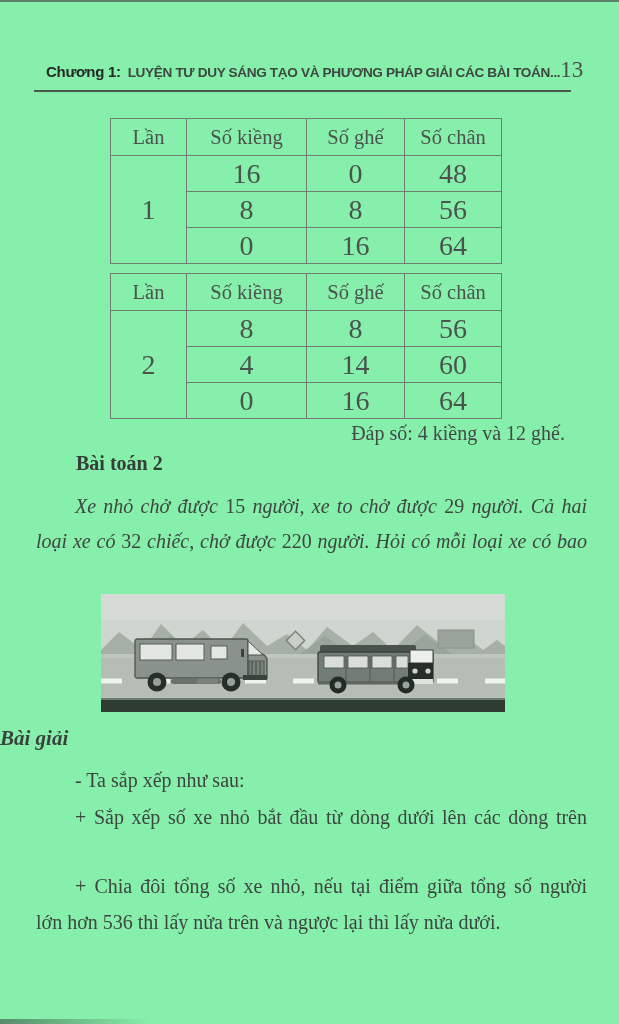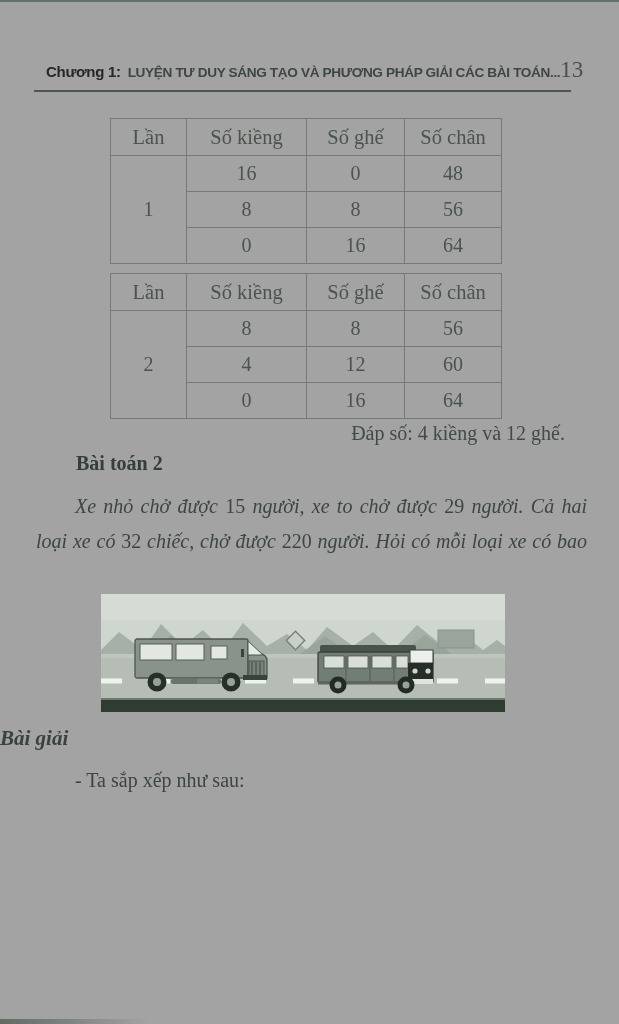--- a/index.html
+++ b/index.html
@@ -1,36 +1,36 @@
 <!DOCTYPE html>
 <html><head>
 <meta charset="utf-8">
 <style>
   html,body{margin:0;padding:0;background:#fff;}
-  .page{position:relative;width:619px;height:1024px;background:#a3a3a3;overflow:hidden;
+  .page{position:relative;width:619px;height:1024px;background:#86efac;overflow:hidden;
         font-family:"Liberation Serif",serif;color:#3f4741;}
   .top-edge{position:absolute;top:0;left:0;width:619px;height:2px;background:#55645a;opacity:.8;}
   .corner-smudge{position:absolute;bottom:0;left:0;width:150px;height:5px;
         background:linear-gradient(90deg,rgba(46,60,49,.55),rgba(46,60,49,0));}
 
   
   .header{position:absolute;top:57px;left:46px;right:40px;display:flex;
         justify-content:space-between;align-items:baseline;white-space:nowrap;}
   .chap-label{font-family:"Liberation Sans",sans-serif;font-weight:bold;font-size:15px;
         color:#22272​3;letter-spacing:-0.3px;color:#232824;}
   .chap-title{font-family:"Liberation Sans",sans-serif;font-weight:bold;font-size:13.6px;
         color:#3e4640;letter-spacing:-0.35px;margin-left:7px;}
   .page-num{font-size:23px;color:#49514b;}
   .header-rule{position:absolute;top:90px;left:34px;width:537px;height:2px;background:#4b584f;}
 
   
   .t{position:absolute;left:110px;border-collapse:collapse;table-layout:fixed;}
   .t1{top:118px;} .t2{top:273px;}
   .t td{border:1.6px solid #727b74;text-align:center;vertical-align:middle;
-        padding:0;font-size:20px;color:#4a534c;height:35px;}
+        padding:0;font-size:28px;color:#4a534c;height:35px;}
   .t tr.hrow td{height:36px;font-size:20.5px;}
 
   .answer{position:absolute;top:422px;right:54px;font-size:20px;color:#424b45;}
 
   .prob-title{position:absolute;top:452px;left:76px;font-size:20px;font-weight:bold;color:#353e38;}
 
   .textcol{position:absolute;left:36px;width:551px;font-size:20px;line-height:35px;color:#3c453f;}
   .prob-text{top:489px;font-style:italic;}
   .prob-text .up{font-style:normal;}
   .jline{text-align:justify;text-align-last:justify;}
@@ -108,21 +108,21 @@
         <td>Số chân</td>
       </tr>
       <tr>
         <td rowspan="3">2</td>
         <td>8</td>
         <td>8</td>
         <td>56</td>
       </tr>
       <tr>
         <td>4</td>
-        <td>12</td>
+        <td>14</td>
         <td>60</td>
       </tr>
       <tr>
         <td>0</td>
         <td>16</td>
         <td>64</td>
       </tr>
     </tbody>
   </table>
 
@@ -199,17 +199,22 @@
         <rect x="0" y="106" width="404" height="12" fill="#2e3c31"></rect>
       </g>
     </svg>
   </div>
 
   <div class="sol-title">Bài giải</div>
 
   <div class="textcol sol-intro">- Ta sắp xếp như sau:</div>
 
   <div class="textcol step1">
-  </div>
-
+    <div class="jline ind">+ Sắp xếp số xe nhỏ bắt đầu từ dòng dưới lên các dòng trên</div>
+  </div>
+
+  <div class="textcol step2">
+    <div class="jline ind">+ Chia đôi tổng số xe nhỏ, nếu tại điểm giữa tổng số người</div>
+    <div>lớn hơn 536 thì lấy nửa trên và ngược lại thì lấy nửa dưới.</div>
+  </div>
 
   <div class="corner-smudge"></div>
 </div>
 
 </body></html>

